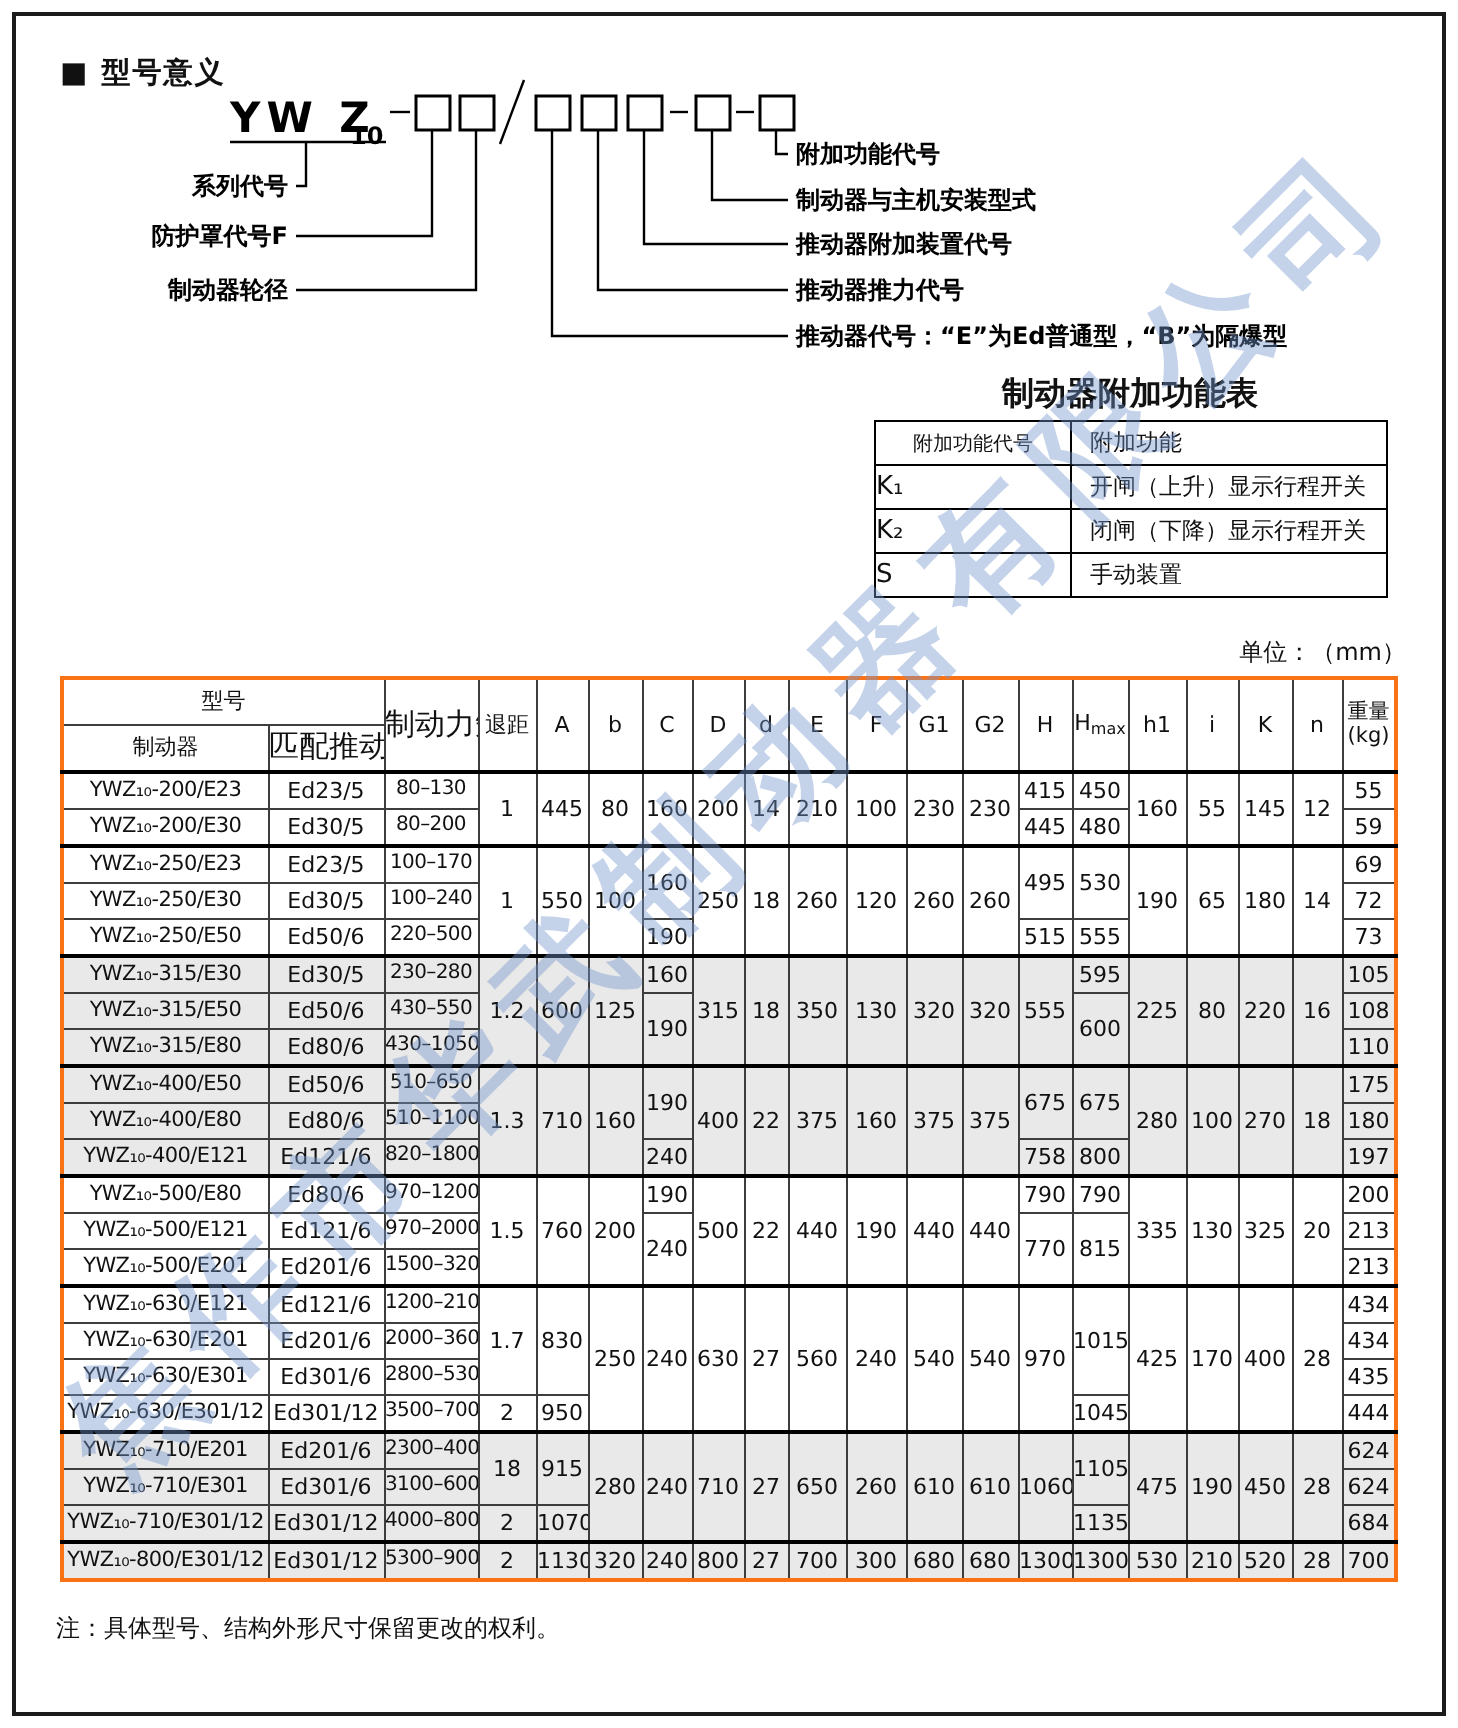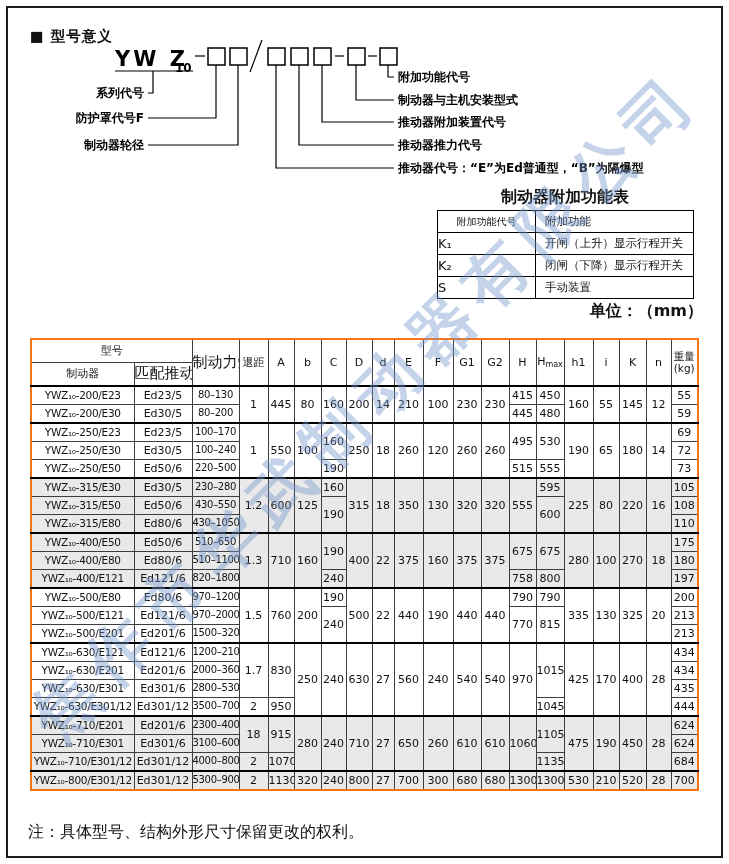--- a/index.html
+++ b/index.html
@@ -2,22 +2,22 @@
 <html><head>
 <meta charset="utf-8">
 <style>
   html,body{margin:0;padding:0;background:#fff;}
   body{font-family:"DejaVu Sans","Liberation Sans",sans-serif;color:#111;}
   .page{position:relative;width:729px;height:864px;background:#fff;overflow:hidden;}
   .frame{position:absolute;left:6px;top:6px;right:6px;bottom:6px;border:2px solid #1b1b1b;pointer-events:none;}
   .sec-title{position:absolute;font-size:14.5px;font-weight:bold;letter-spacing:1px;}
   .sec1{left:30px;top:27px;}
   .sec2{left:30px;top:306px;}
-  .unit{position:absolute;top:301px;right:26px;font-size:16px;font-weight:bold;}
-  .note{position:absolute;left:28px;top:806px;font-size:16px;margin-top:16px;}
+  .unit{position:absolute;top:318px;right:26px;font-size:12px;}
+  .note{position:absolute;left:28px;top:806px;font-size:12px;}
   .watermark{position:absolute;left:50%;top:47%;transform:translate(-50%,-50%) rotate(-45deg);
     white-space:nowrap;font-size:64px;font-weight:bold;letter-spacing:12px;
     color:rgba(116,150,205,0.42);z-index:6;pointer-events:none;}
   
   .diagram{position:absolute;left:18px;top:28px;}
   .diagram text{fill:#000;}
   .dg-label{font-size:12px;font-weight:bold;}
   .dg-series{font-size:21px;font-weight:bold;letter-spacing:3px;}
   .dg-sub{font-size:12px;font-weight:bold;}
   .dg-line{stroke:#000;stroke-width:1.2;fill:none;}

